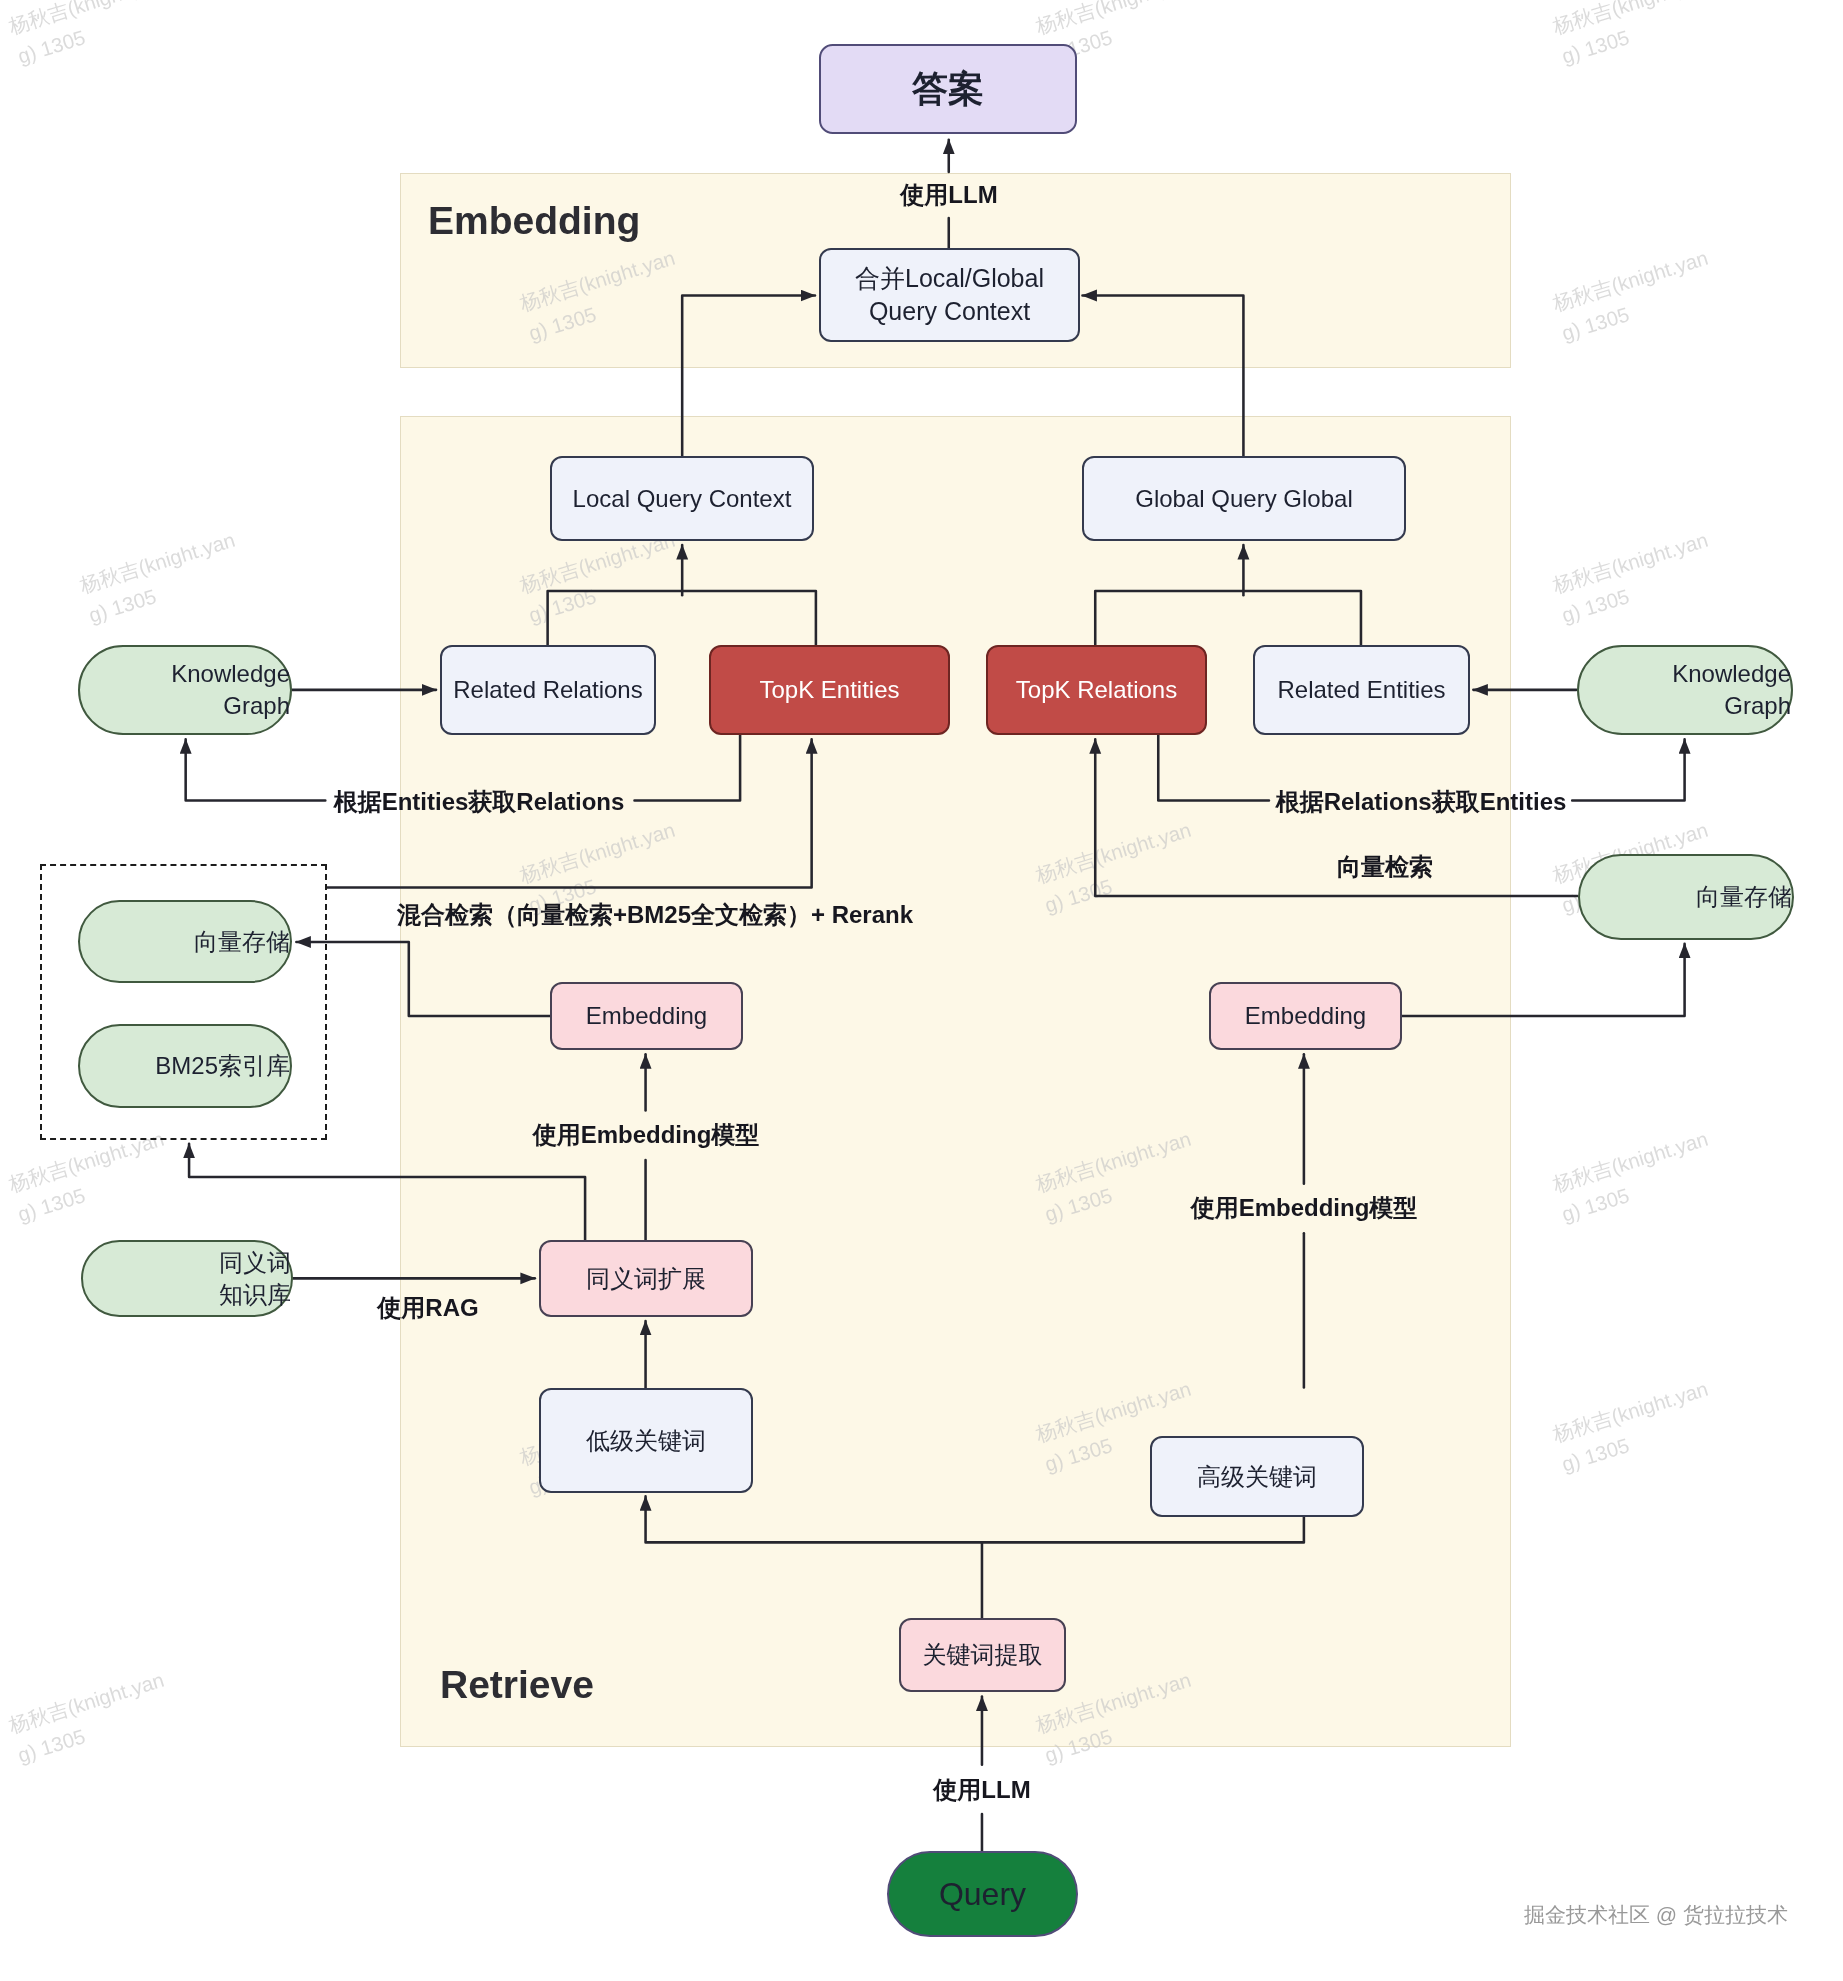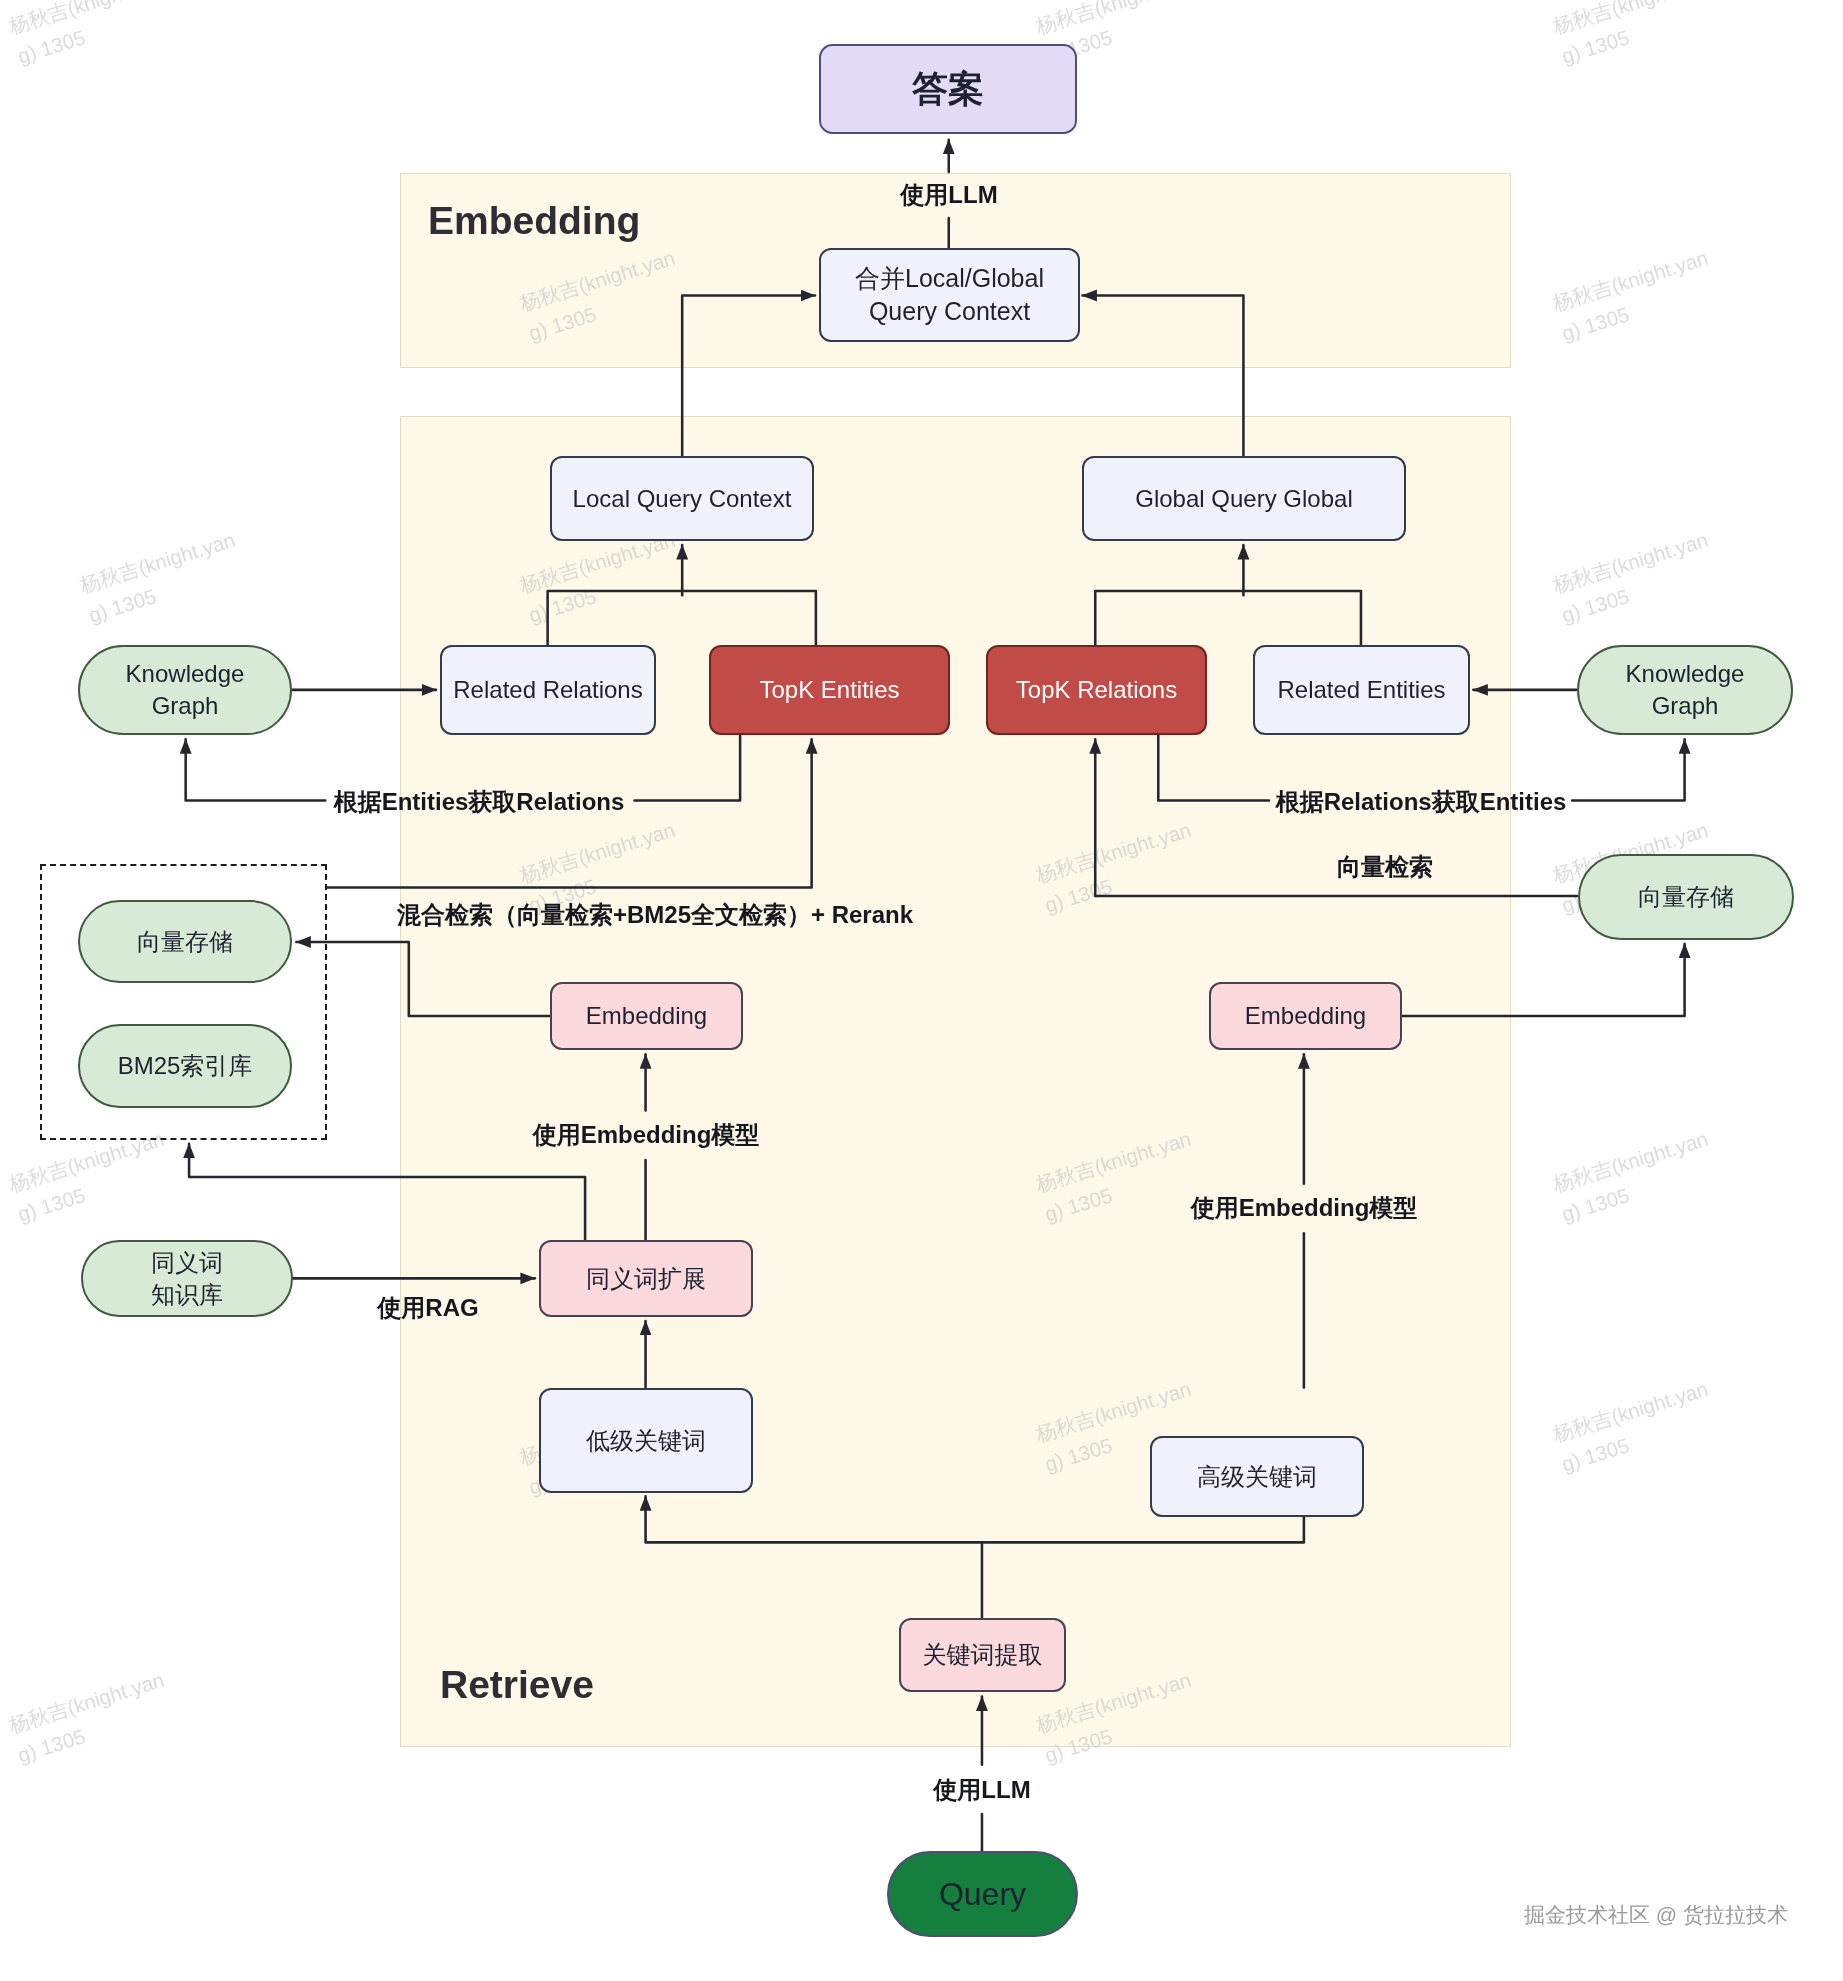--- a/index.html
+++ b/index.html
@@ -15,21 +15,21 @@
 
   svg.edges{position:absolute;left:0;top:0;z-index:2;}
 
   .node{position:absolute;display:flex;flex-direction:column;align-items:center;justify-content:center;
         text-align:center;border:2.6px solid #343a4e;border-radius:12px;font-size:24px;color:#1d2130;
         background:#eff2fa;box-sizing:border-box;line-height:1.32;z-index:3;}
   .node span{display:block;}
   .purple{background:#e3dbf5;border-color:#514c78;font-weight:bold;font-size:36px;border-radius:13.6px;justify-content:center;}
   .query{background:#15803d;border-color:#514c78;font-weight:normal;font-size:32px;border-radius:51px;justify-content:center;}
   .red{background:#c14b47;border-color:#6d2522;color:#ffffff;font-weight:500;}
-  .green{background:#d7ead6;border-color:#40593f;border-radius:46px;}
+  .green{background:#d7ead6;border-color:#40593f;border-radius:46px;align-items:flex-end;}
   .pink{background:#fbd9dd;border-color:#474153;}
   .dashedbox{position:absolute;border:2.6px dashed #1c1c1c;background:transparent;z-index:2;box-sizing:border-box;}
 
   .edge-label{position:absolute;transform:translate(-50%,-50%);font-weight:bold;font-size:24px;
               color:#17171f;white-space:nowrap;z-index:3;}
   .footer{position:absolute;font-size:21px;color:#999999;z-index:3;white-space:nowrap;}
 </style>
 </head>
 <body>
 

